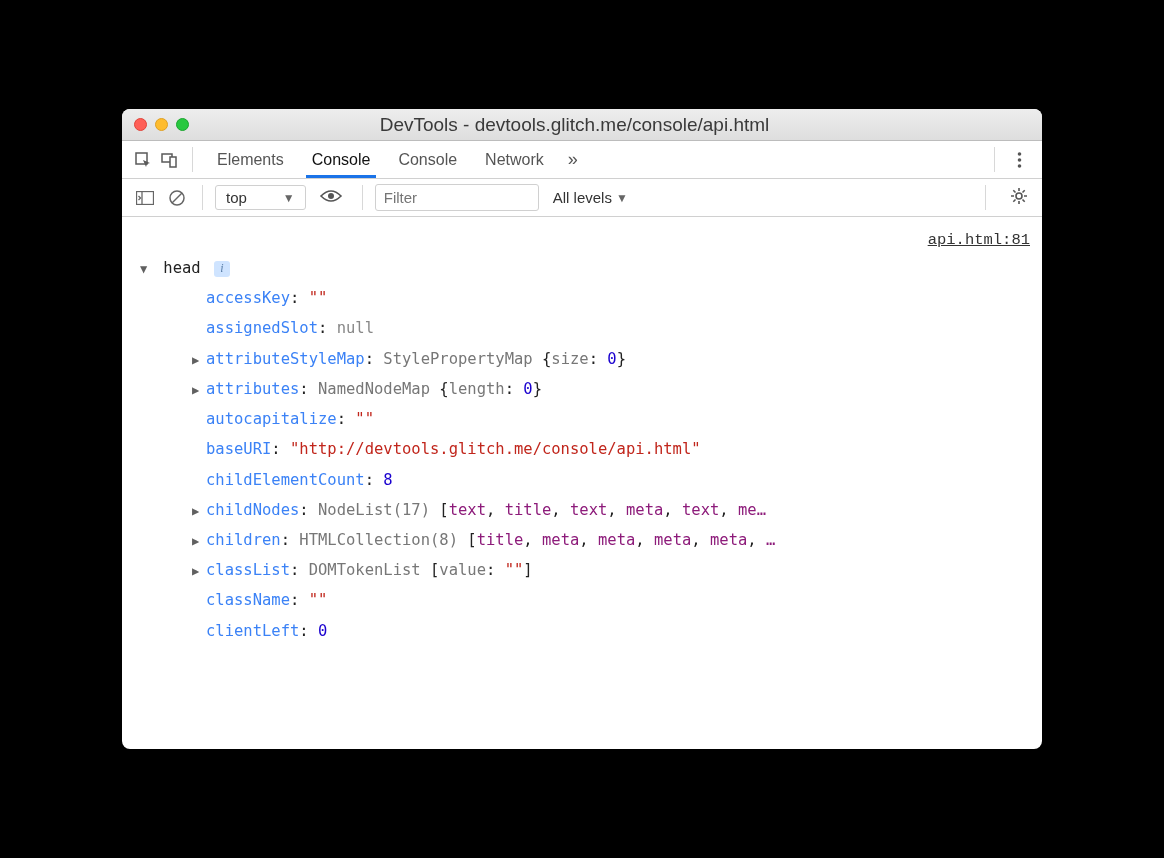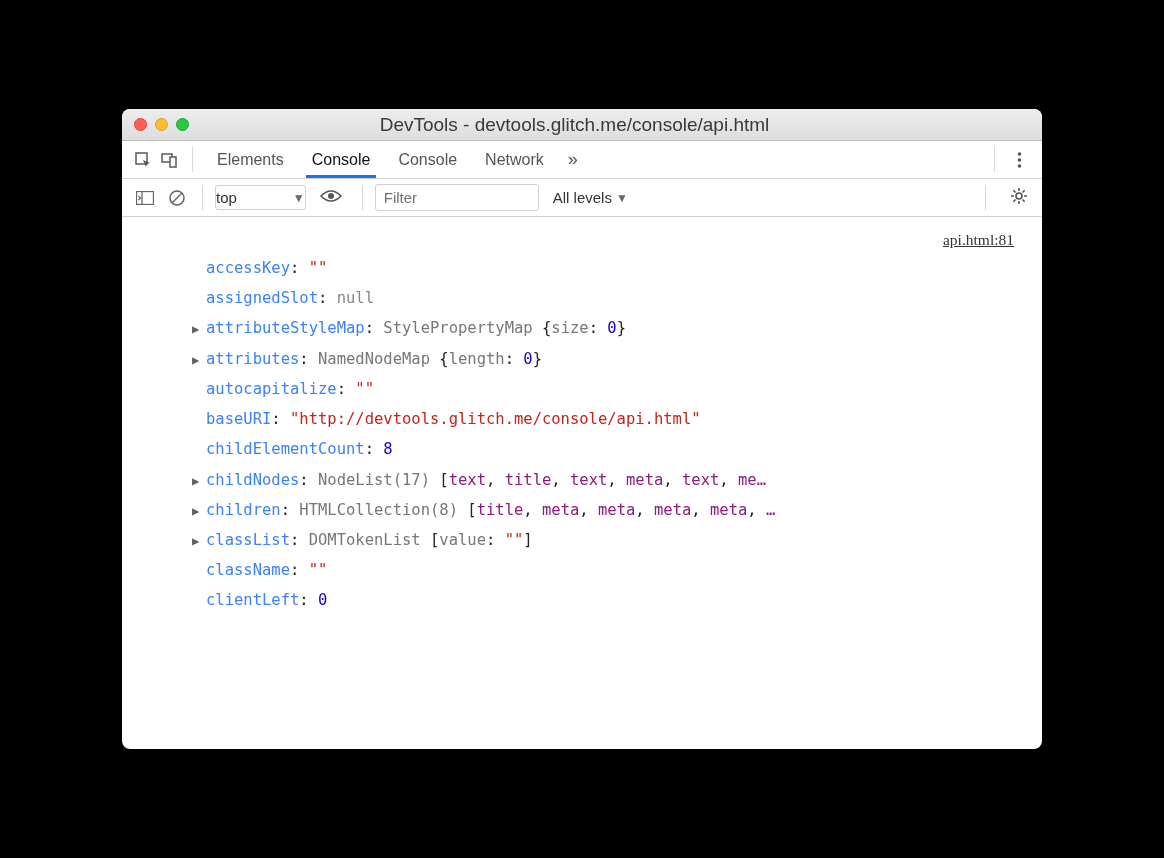--- a/index.html
+++ b/index.html
@@ -87,24 +87,24 @@
   align-items: center;
   padding: 0 10px;
   gap: 6px;
 }
 .fb-btn { width:26px; height:26px; display:flex; align-items:center; justify-content:center; color:#666; }
 .fb-btn svg { stroke:#666; }
 .context-select {
   display:flex; align-items:center;
   border:1px solid #d0d0d0;
   border-radius:3px;
-  padding:3px 0;
+  padding:3px 10px;
   font-size:15px;
   color:#333;
-  gap:56px;
+  gap:36px;
 }
 .eye { padding:0 8px; color:#555; }
 .filter-input {
   border:1px solid #d0d0d0;
   border-radius:3px;
   padding:4px 8px;
   font-size:15px;
   width:164px;
   color:#888;
 }
@@ -123,24 +123,24 @@
   padding: 6px 14px 10px 18px;
   font-family: Menlo, Consolas, monospace;
   font-size: 15.5px;
   line-height: 1.95;
   color:#222;
   position:relative;
 }
 .src-link {
   position:absolute;
   top:8px;
-  right:28px;
+  right:12px;
   text-decoration: underline;
   color:#333;
-  font-family: Liberation Serif, serif;
+  font-family: Liberation Mono, monospace;
   font-size:15.5px;
 }
 .tree { margin-top: 30px; }
 .row { white-space: nowrap; overflow:hidden; text-overflow: clip; }
 .arrow { display:inline-block; width:14px; color:#606060; font-size:12px; }
 .arrow.down::before { content:'▼'; }
 .arrow.right::before { content:'▶'; }
 .arrow.none::before { content:''; }
 .indent1 { padding-left: 0px; }
 .indent2 { padding-left: 52px; }
@@ -271,20 +271,25 @@
           </g>
         </svg>
     </div>
   </div>
 
   <div class="console-body">
     <div class="src-link">api.html:81</div>
 
     <div class="tree">
 
+      <div class="row indent1">
+        <span class="arrow down"></span>
+        <span class="punct">head</span>
+        <span class="info-badge">i</span>
+      </div>
 
       <div class="row indent2"><span class="arrow none"></span><span class="key">accessKey</span><span class="punct">: </span><span class="str">""</span></div>
 
       <div class="row indent2"><span class="arrow none"></span><span class="key">assignedSlot</span><span class="punct">: </span><span class="null">null</span></div>
 
       <div class="row indent2"><span class="arrow right"></span><span class="key">attributeStyleMap</span><span class="punct">: </span><span class="type">StylePropertyMap</span><span class="punct"> {</span><span class="type">size</span><span class="punct">: </span><span class="num">0</span><span class="punct">}</span></div>
 
       <div class="row indent2"><span class="arrow right"></span><span class="key">attributes</span><span class="punct">: </span><span class="type">NamedNodeMap</span><span class="punct"> {</span><span class="type">length</span><span class="punct">: </span><span class="num">0</span><span class="punct">}</span></div>
 
       <div class="row indent2"><span class="arrow none"></span><span class="key">autocapitalize</span><span class="punct">: </span><span class="str">""</span></div>

